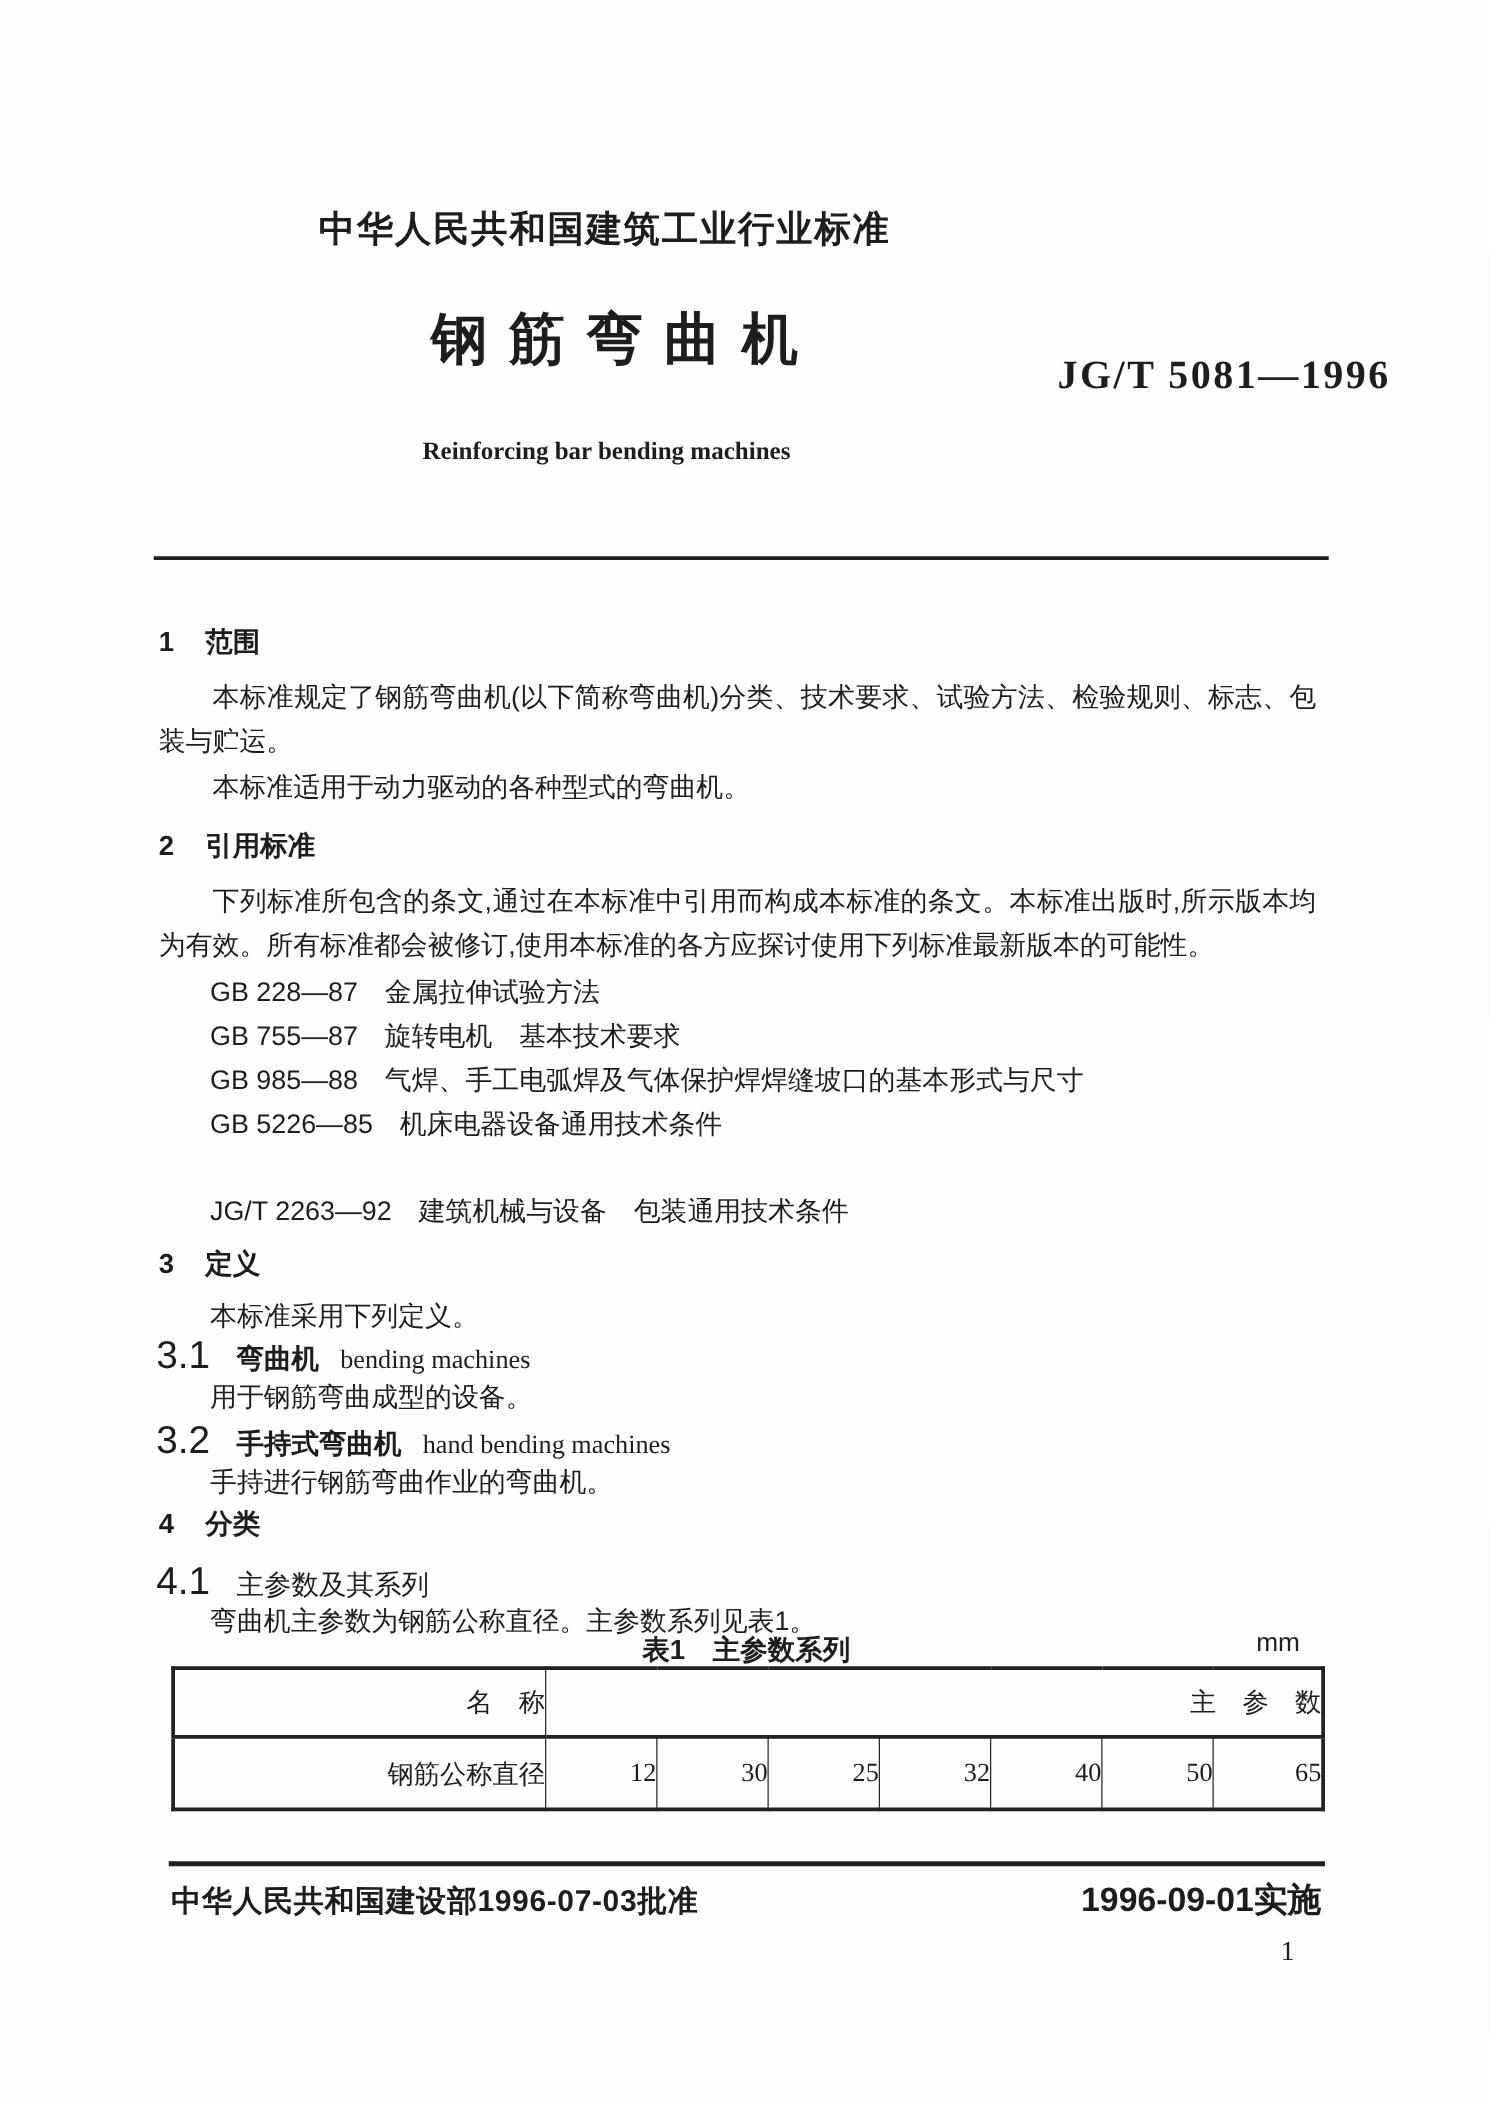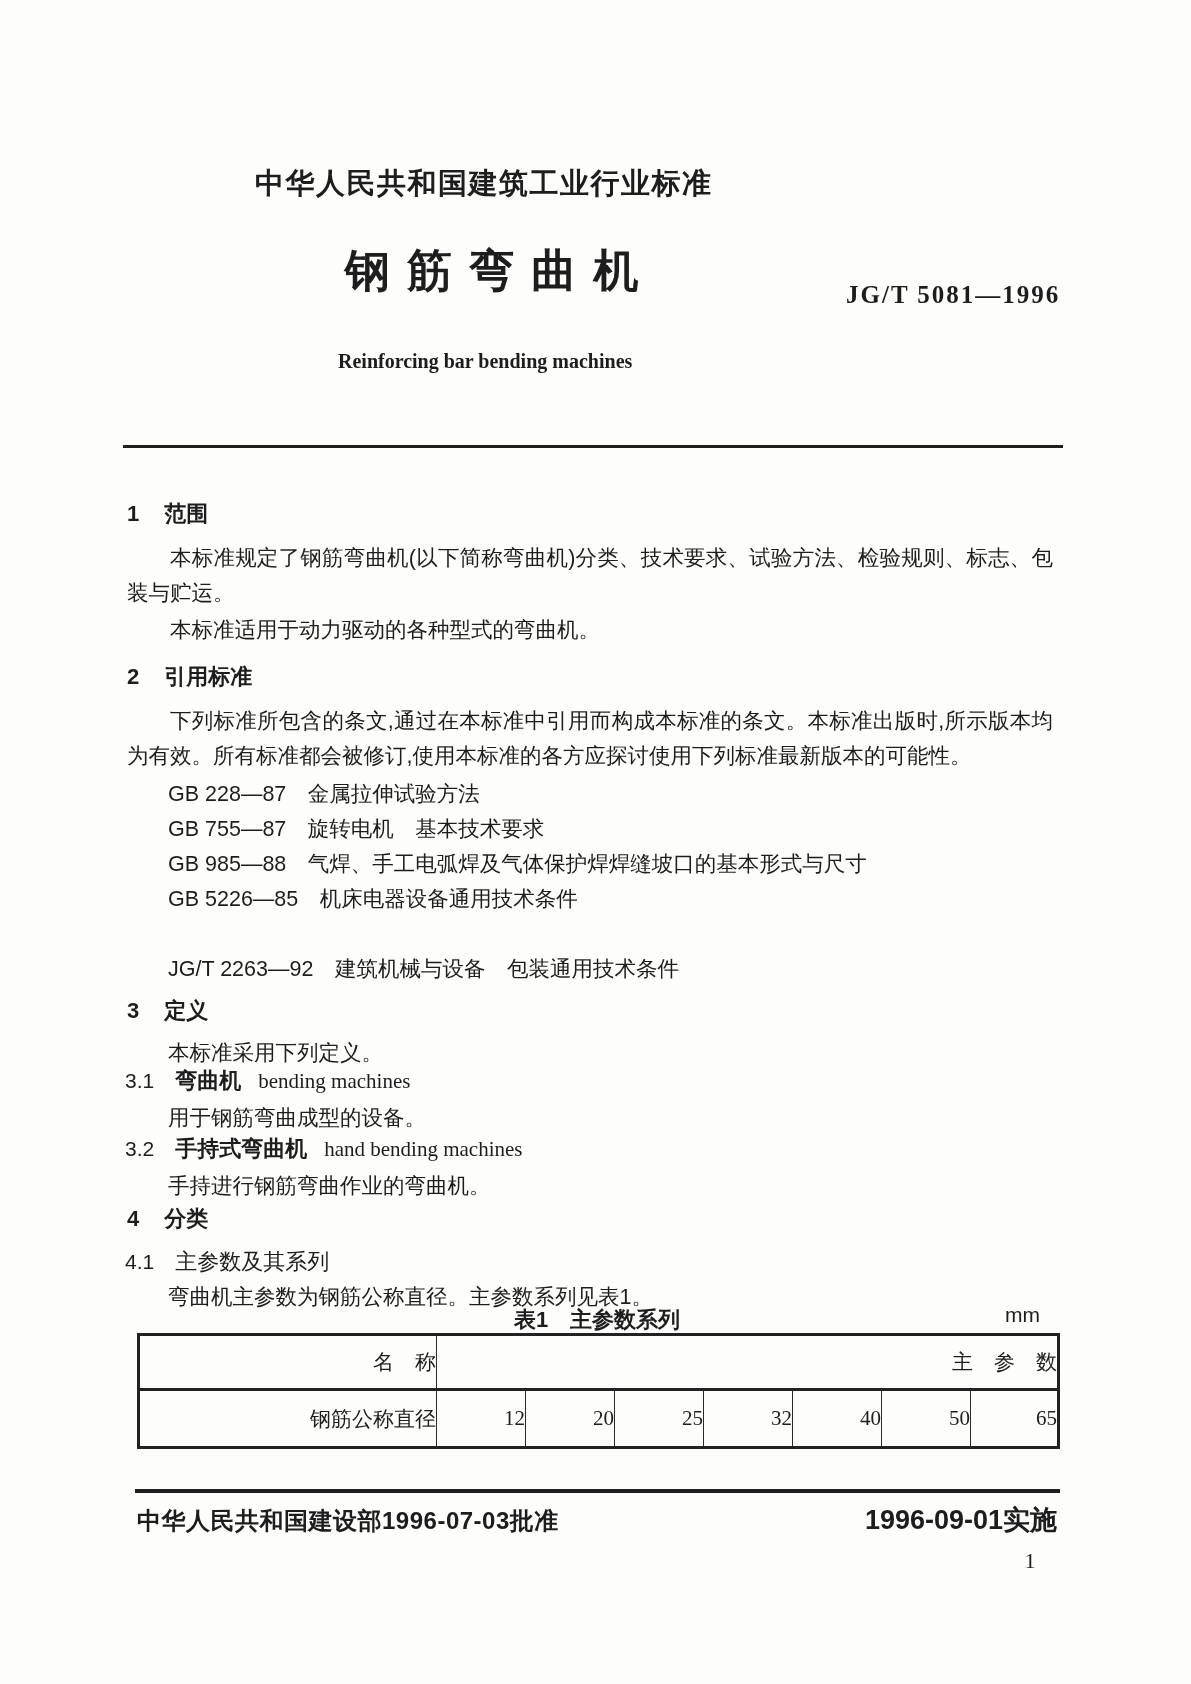--- a/index.html
+++ b/index.html
@@ -20,21 +20,21 @@
     left: 255px; top: 164px;
     font-size: 29px; font-weight: bold; letter-spacing: 1.5px;
   }
   .doc-title {
     left: 345px; top: 241px;
     font-size: 45px; font-weight: bold; letter-spacing: 0.38em;
   }
   .std-num {
     left: 846px; top: 281px;
     font-family: "Liberation Serif", "DejaVu Serif", serif;
-    font-size: 25px; font-weight: bold; letter-spacing: 2px;
+    font-size: 32px; font-weight: bold; letter-spacing: 2px;
   }
   .en-title {
     left: 338px; top: 350px;
     font-family: "Liberation Serif", "DejaVu Serif", serif;
     font-size: 20px; font-weight: bold;
   }
   .rule { position: absolute; background: #1f1f1f; }
   .rule-top    { left: 123px; top: 445px;  width: 940px; height: 3px; }
   .rule-bottom { left: 135px; top: 1489px; width: 925px; height: 4px; }
 
@@ -43,21 +43,21 @@
   .hn { display: inline-block; margin-right: 25px; }
   .body-p {
     left: 127px; width: 926px;
     font-size: 21.5px; line-height: 35px;
     text-align: justify; text-indent: 43px;
   }
   .body-line { font-size: 21.5px; line-height: 35px; white-space: nowrap; }
   .ref-line  { left: 168px; font-size: 21.5px; line-height: 35px; white-space: nowrap; }
 
   .clause { white-space: nowrap; }
-  .clause .cnum  { font-size: 21px; margin-right: 21px; }
+  .clause .cnum  { font-size: 31px; margin-right: 21px; }
   .clause .cterm { font-size: 22px; font-weight: bold; margin-right: 17px; }
   .clause .cen   { font-family: "Liberation Serif", "DejaVu Serif", serif; font-size: 21px; }
 
   
   .tbl-caption {
     left: 137px; top: 1305px; width: 920px;
     text-align: center; font-size: 22px; font-weight: bold;
   }
   .tbl-unit {
     left: 940px; top: 1303px; width: 100px;
@@ -162,21 +162,21 @@
         <col style="width:88px">
     </colgroup>
     <tbody>
       <tr class="tr-head">
         <td>名　称</td>
         <td colspan="7">主　参　数</td>
       </tr>
       <tr class="tr-data">
         <td>钢筋公称直径</td>
         <td class="val">12</td>
-        <td class="val">20</td>
+        <td class="val">30</td>
         <td class="val">25</td>
         <td class="val">32</td>
         <td class="val">40</td>
         <td class="val">50</td>
         <td class="val">65</td>
       </tr>
     </tbody>
   </table>
 
   <div class="rule rule-bottom"></div>

